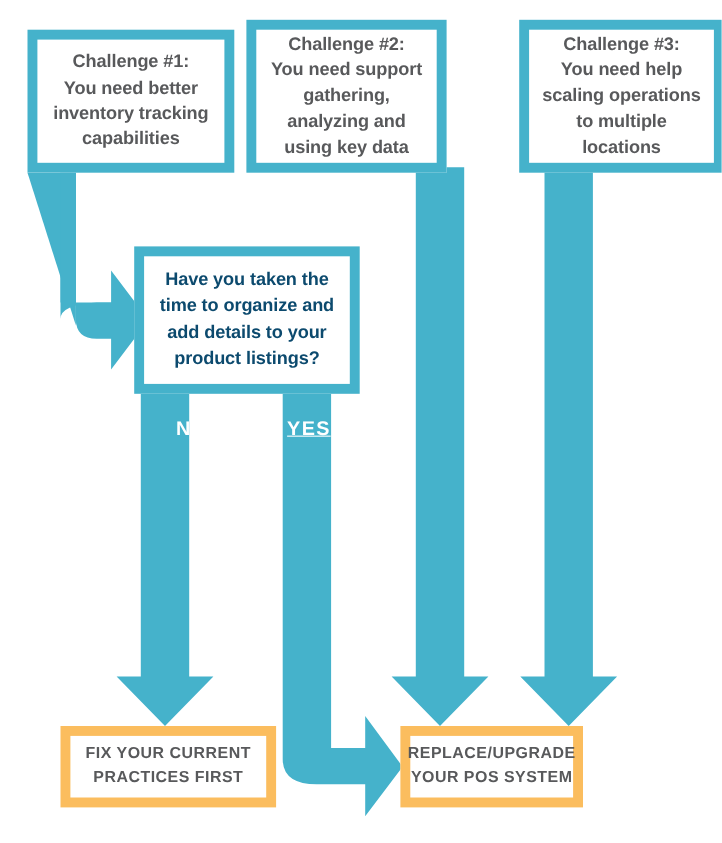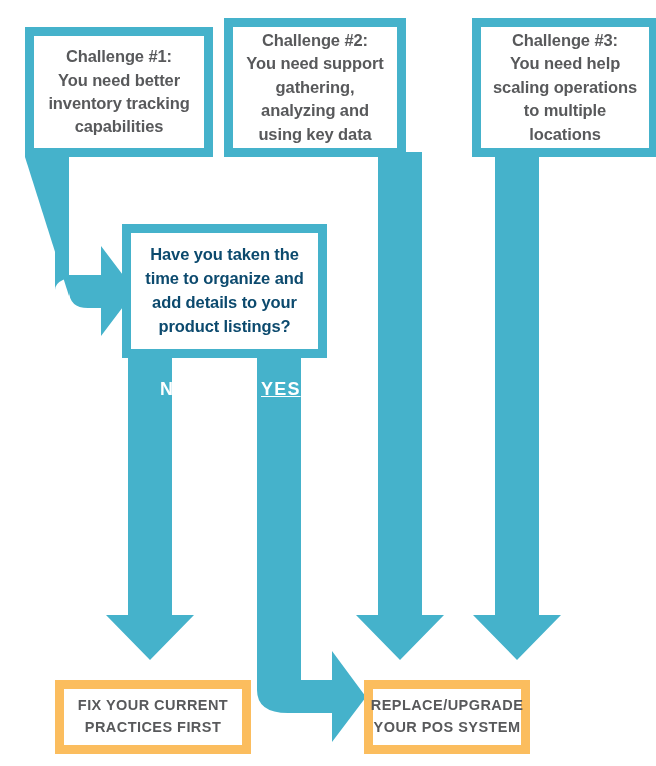--- a/index.html
+++ b/index.html
@@ -31,21 +31,20 @@
     text-align: center;
   }
   .challenge-box {
     border: 9px solid #45b2cb;
   }
   .decision-box {
     border: 9px solid #45b2cb;
   }
   .outcome-box {
     border: 9px solid #fbbd5e;
-    margin-top: 20px;
   }
   .node-text {
     color: #58595b;
     font-weight: bold;
     font-size: 16.5px;
     line-height: 1.42;
     letter-spacing: -0.1px;
     padding: 0 6px;
     white-space: pre-line;
   }

